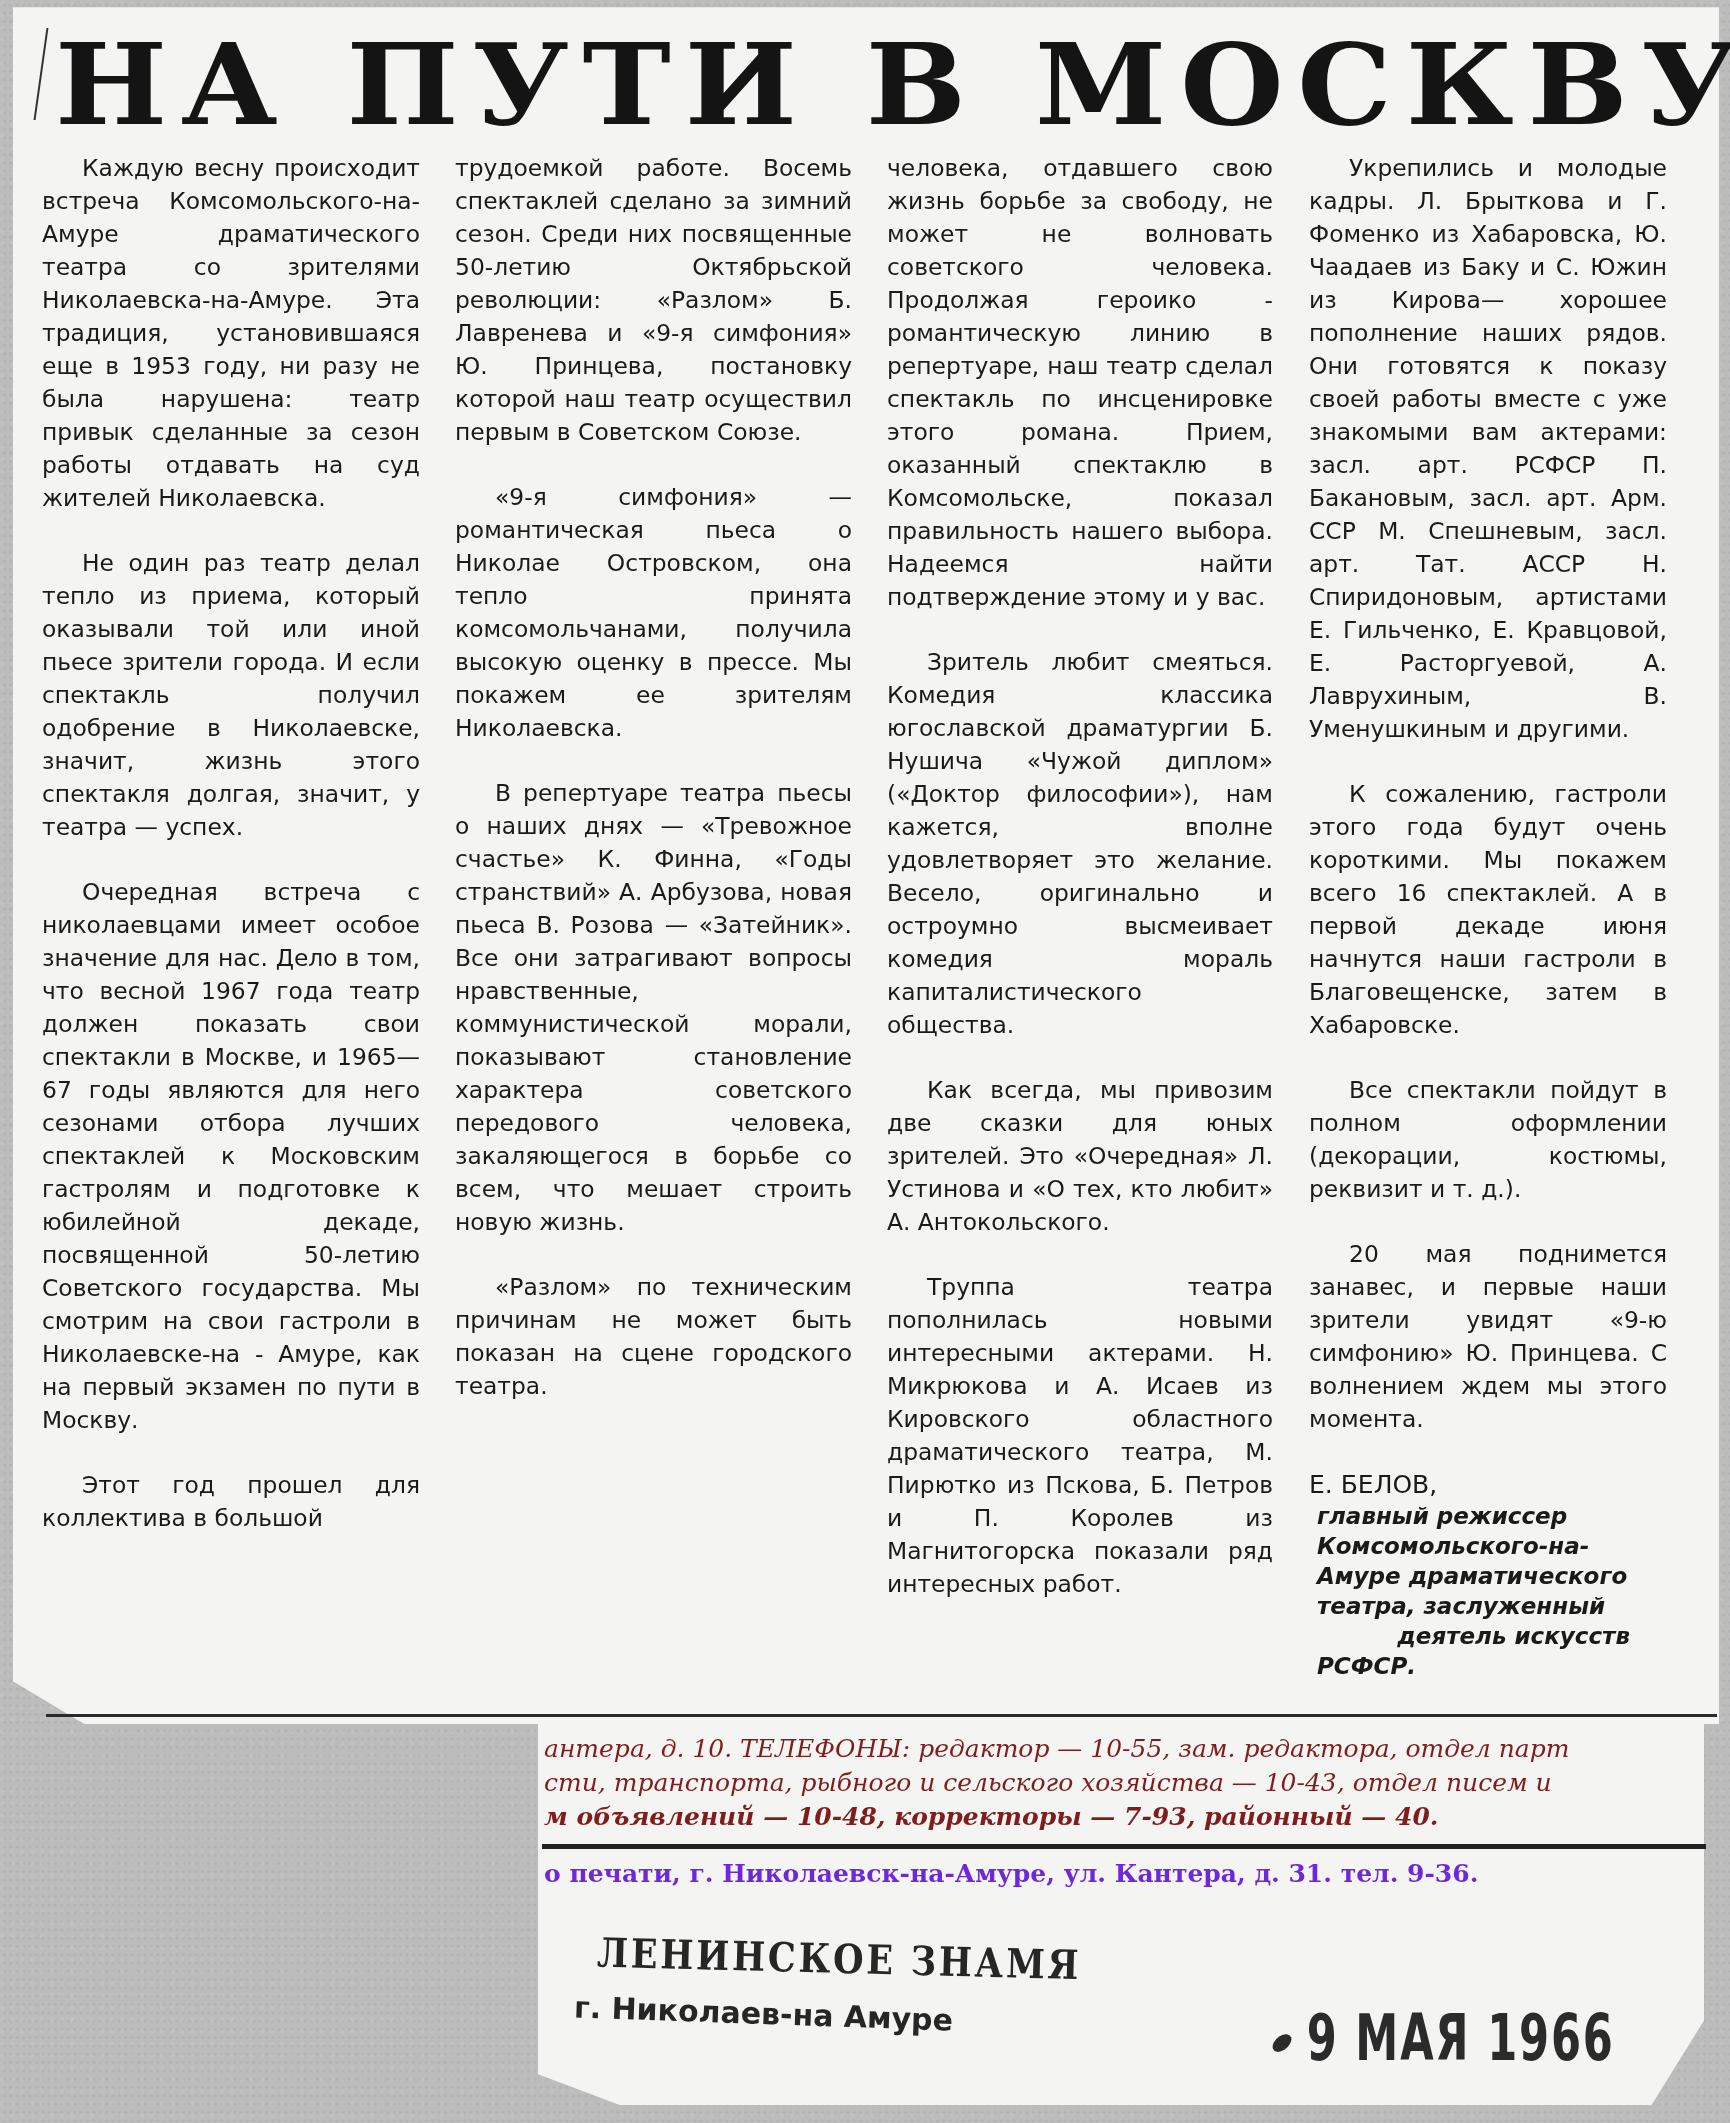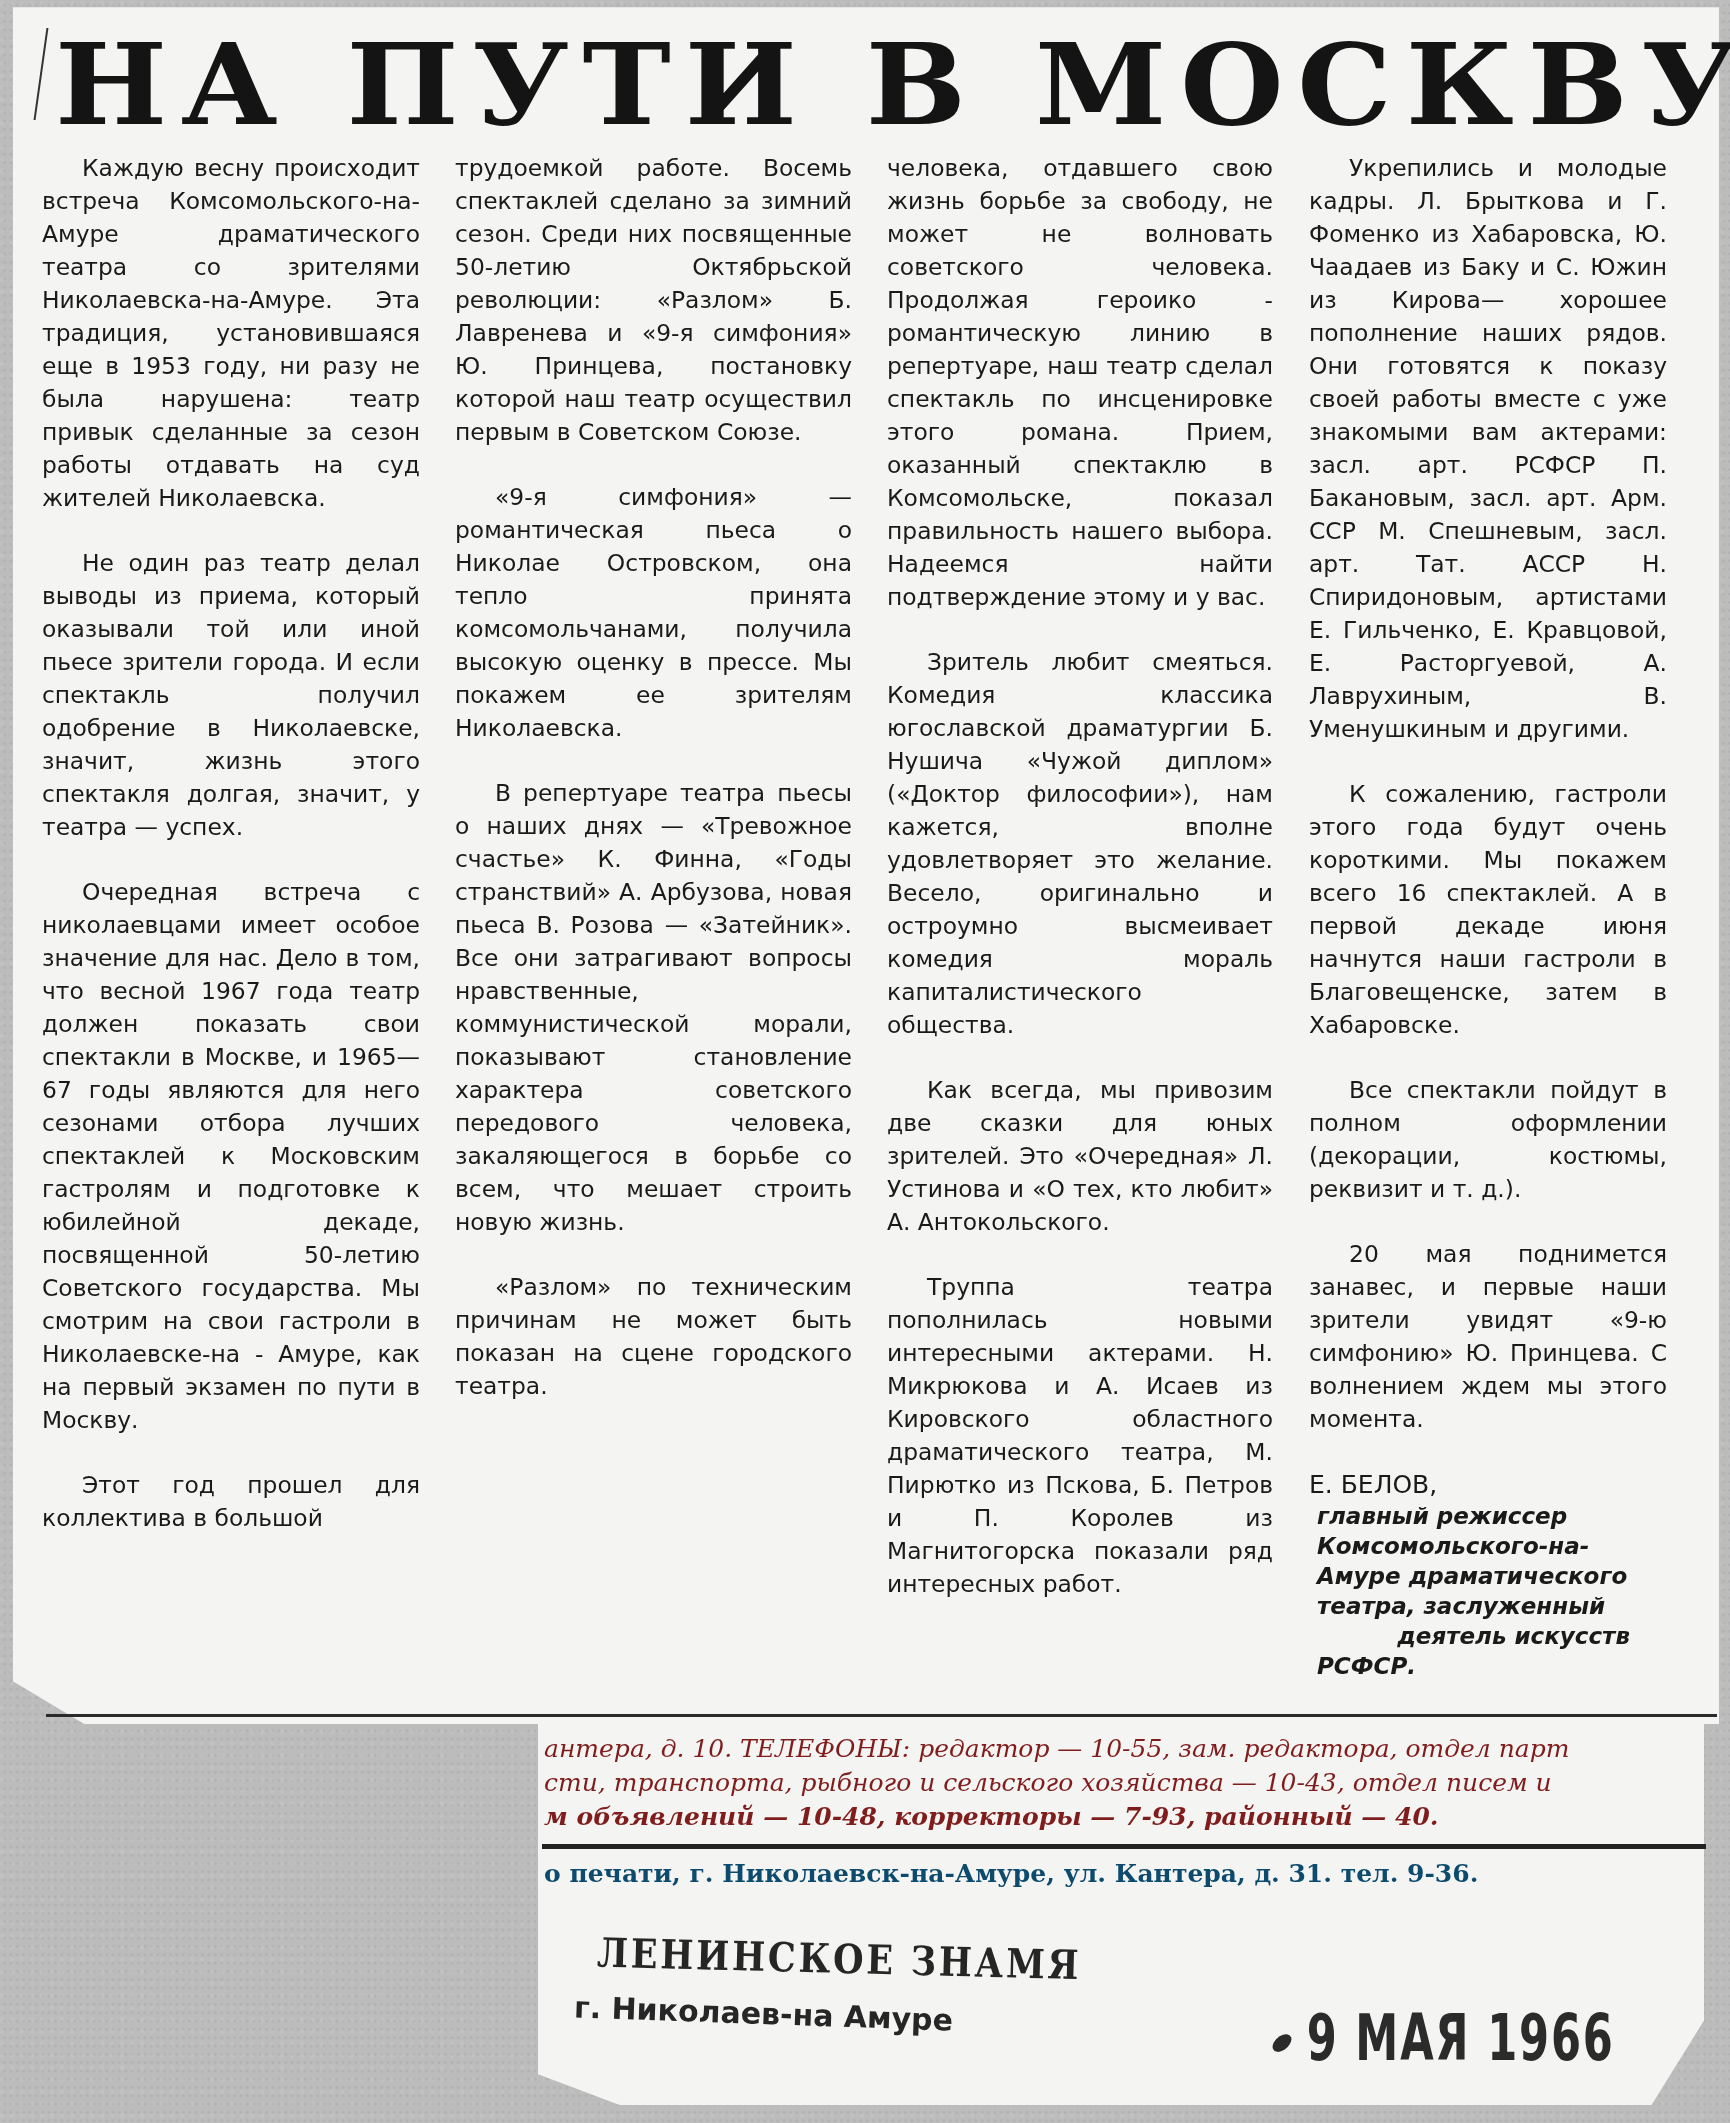--- a/index.html
+++ b/index.html
@@ -64,21 +64,21 @@
     font-family: "DejaVu Serif", serif; font-style: italic; font-size: 25px;
     line-height: 34px; white-space: nowrap; overflow: hidden; color: #7f1d1d;
   }
   .imprint .b { font-weight: bold; }
   .rule-imprint {
     position: absolute; left: 542px; top: 1844px; width: 1164px; height: 4.6px; background: #222;
   }
   .press {
     position: absolute; left: 544px; top: 1859px; width: 1157px;
     font-family: "DejaVu Serif", serif; font-weight: bold; font-size: 25px;
-    white-space: nowrap; overflow: hidden; color: #0c4a6e;
+    white-space: nowrap; overflow: hidden; color: #6d28d9;
   }
   .stamp-name {
     position: absolute; left: 597px; top: 1938px;
     font-family: "DejaVu Serif", serif; font-weight: bold; font-size: 35px;
     letter-spacing: 2.8px; color: #262626; transform: rotate(1.5deg) scaleY(1.15);
   }
   .stamp-city {
     position: absolute; left: 574px; top: 1996px;
     font-family: "DejaVu Sans", sans-serif; font-weight: bold; font-size: 30px;
     color: #262626; transform: rotate(2deg);
@@ -100,21 +100,21 @@
 
 <div class="clip-main"></div>
 <div class="clip-bottom"></div>
 
 <div class="pen-mark"></div>
 <h1 class="headline" style="margin:0;">НА ПУТИ В МОСКВУ</h1>
 
 <div class="columns">
   <div class="col col1">
     <p>Каждую весну происходит встреча Комсомольского-на-Амуре драматического театра со зрителями Николаевска-на-Амуре. Эта традиция, установившаяся еще в 1953 году, ни разу не была нарушена: театр привык сделанные за сезон работы отдавать на суд жителей Николаевска.</p>
-    <p>Не один раз театр делал выводы из приема, который оказывали той или иной пьесе зрители города. И если спектакль получил одобрение в Николаевске, значит, жизнь этого спектакля долгая, значит, у театра — успех.</p>
+    <p>Не один раз театр делал тепло из приема, который оказывали той или иной пьесе зрители города. И если спектакль получил одобрение в Николаевске, значит, жизнь этого спектакля долгая, значит, у театра — успех.</p>
     <p>Очередная встреча с николаевцами имеет особое значение для нас. Дело в том, что весной 1967 года театр должен показать свои спектакли в Москве, и 1965—67 годы являются для него сезонами отбора лучших спектаклей к Московским гастролям и подготовке к юбилейной декаде, посвященной 50-летию Советского государства. Мы смотрим на свои гастроли в Николаевске-на - Амуре, как на первый экзамен по пути в Москву.</p>
     <p>Этот год прошел для коллектива в большой</p>
   </div>
   <div class="col col2">
     <p class="cont">трудоемкой работе. Восемь спектаклей сделано за зимний сезон. Среди них посвященные 50-летию Октябрьской революции: «Разлом» Б. Лавренева и «9-я симфония» Ю. Принцева, постановку которой наш театр осуществил первым в Советском Союзе.</p>
     <p>«9-я симфония» — романтическая пьеса о Николае Островском, она тепло принята комсомольчанами, получила высокую оценку в прессе. Мы покажем ее зрителям Николаевска.</p>
     <p>В репертуаре театра пьесы о наших днях — «Тревожное счастье» К. Финна, «Годы странствий» А. Арбузова, новая пьеса В. Розова — «Затейник». Все они затрагивают вопросы нравственные, коммунистической морали, показывают становление характера советского передового человека, закаляющегося в борьбе со всем, что мешает строить новую жизнь.</p>
     <p>«Разлом» по техническим причинам не может быть показан на сцене городского театра.</p>
   </div>
   <div class="col col3">

